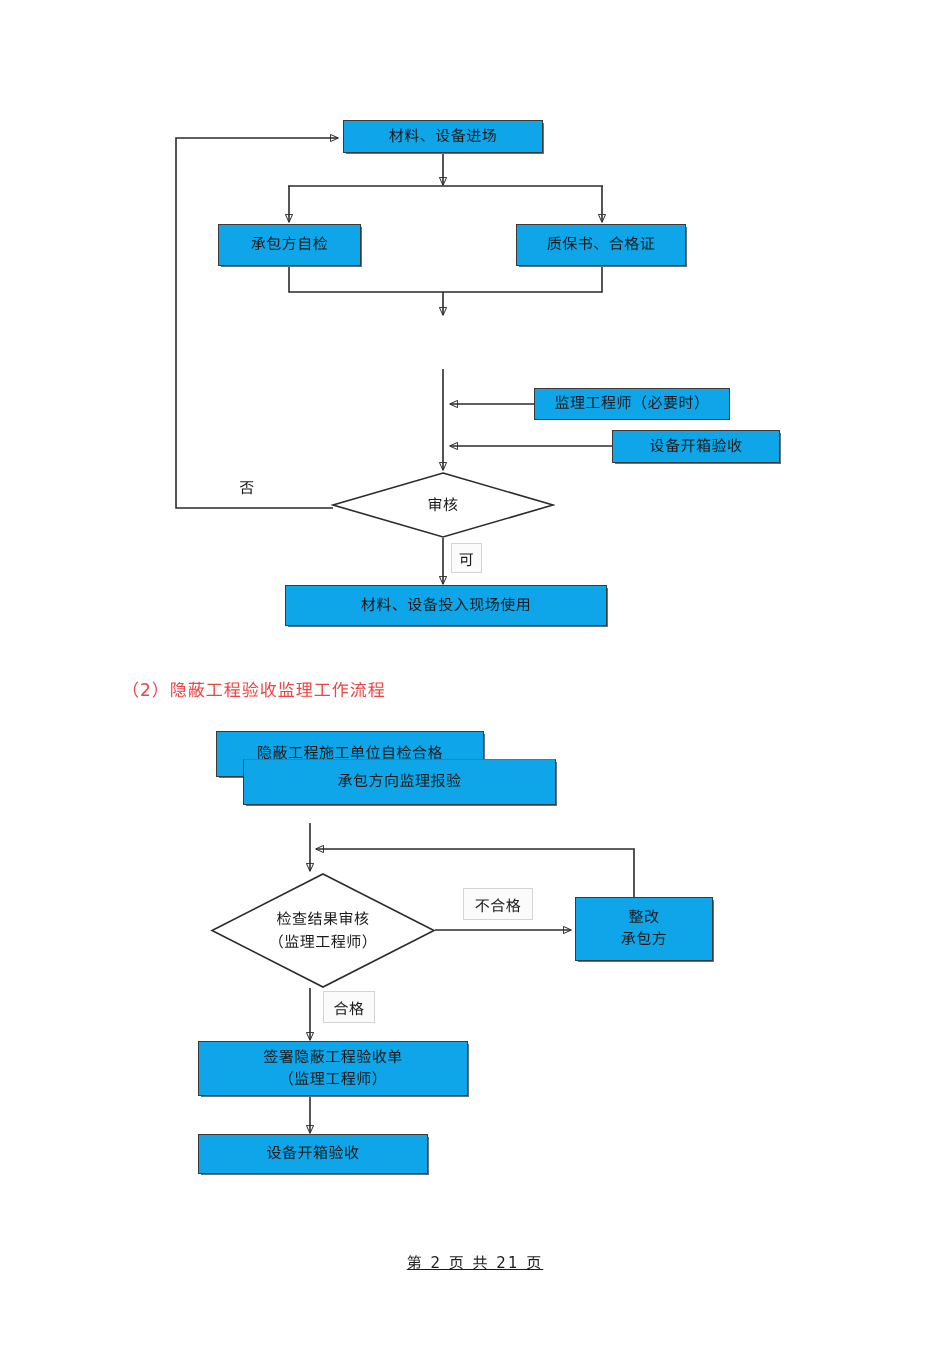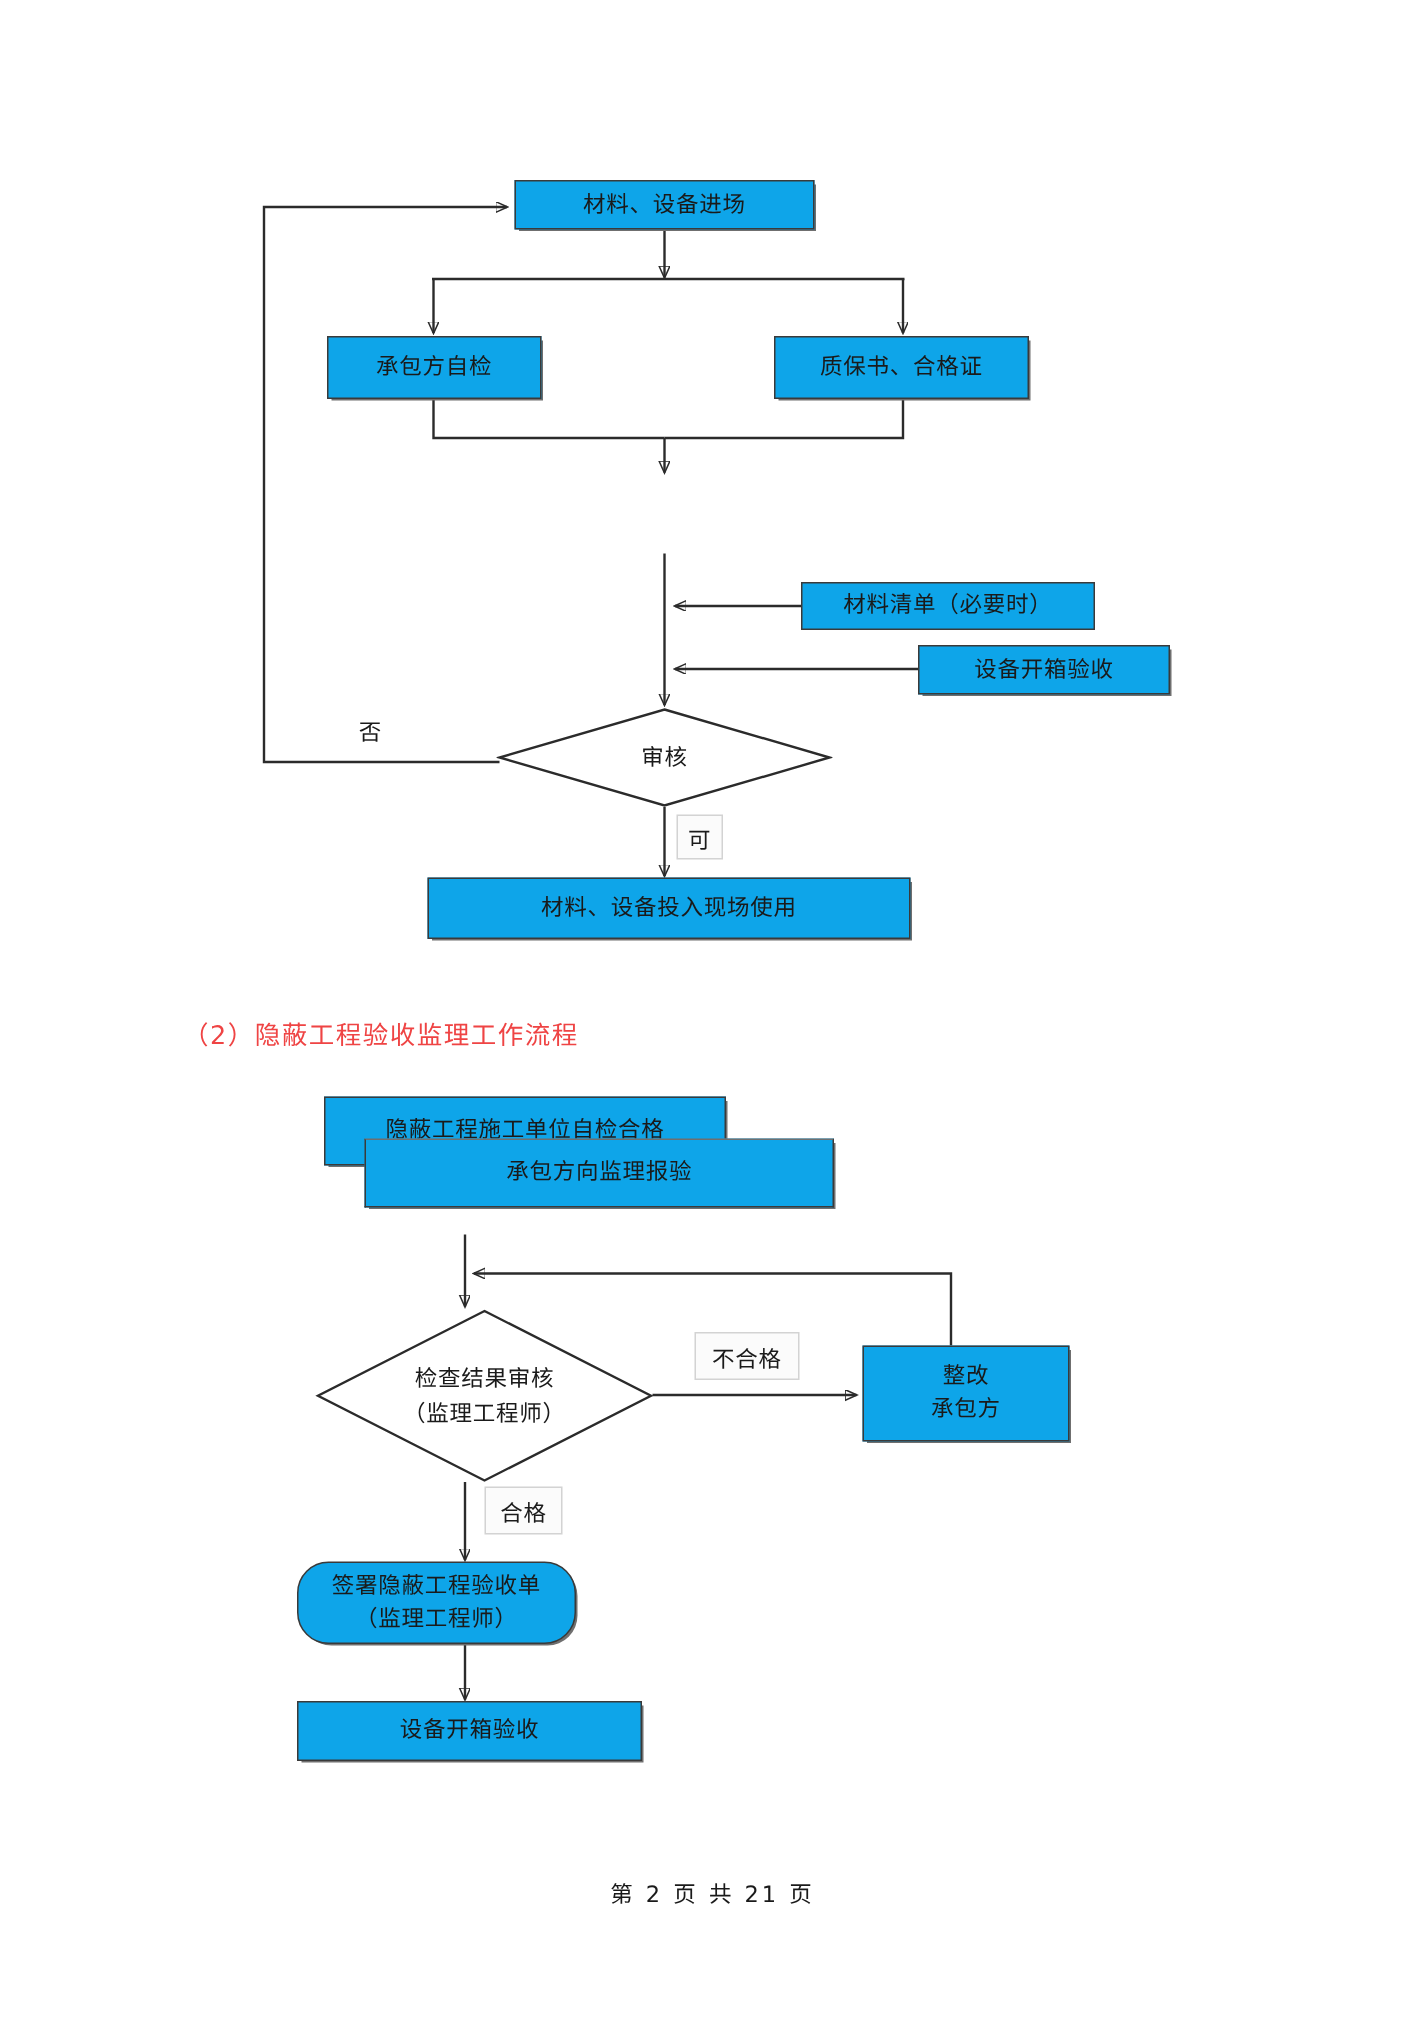--- a/index.html
+++ b/index.html
@@ -160,21 +160,21 @@
   <div class="node shadowed" style="left:218px; top:224px; width:143px; height:42px;">
     <span class="ln">承包方自检</span>
   </div>
 
   <div class="node shadowed" style="left:516px; top:224px; width:170px; height:42px;">
     <span class="ln">质保书、合格证</span>
   </div>
 
 
   <div class="node" style="left:534px; top:388px; width:196px; height:32px;">
-    <span class="ln">材料清单（必要时）</span>
+    <span class="ln">监理工程师（必要时）</span>
   </div>
 
   <div class="node shadowed" style="left:612px; top:430px; width:168px; height:33px;">
     <span class="ln">设备开箱验收</span>
   </div>
 
   <div class="diamond" style="left:331px; top:471px; width:224px; height:68px;">
     <svg width="224" height="68" aria-hidden="true">
       <polygon points="112,2 222,34 112,66 2,34" fill="#ffffff" stroke="#2b2b2b" stroke-width="1.6"></polygon>
     </svg>
@@ -221,24 +221,24 @@
 
   <div class="node shadowed" style="left:575px; top:897px; width:138px; height:64px;text-align:right;">
     <span class="ln">整改</span>
     <span class="ln">承包方</span>
   </div>
 
   <div class="chip" style="left:323px; top:991px; width:52px; height:32px;">
     <span>合格</span>
   </div>
 
-  <div class="node shadowed" style="left:198px; top:1041px; width:186px; height:55px;border-radius:21px;">
+  <div class="node shadowed" style="left:198px; top:1041px; width:270px; height:55px;">
     <span class="ln">签署隐蔽工程验收单</span>
     <span class="ln">（监理工程师）</span>
   </div>
 
   <div class="node shadowed" style="left:198px; top:1134px; width:230px; height:40px;">
     <span class="ln">设备开箱验收</span>
   </div>
 
-  <div class="footer" style="top:1251px;">第 2 页  共 21 页</div>
+  <div class="footer" style="top:1251px;text-decoration:underline;">第 2 页  共 21 页</div>
 
 </div>
 
 </body></html>

